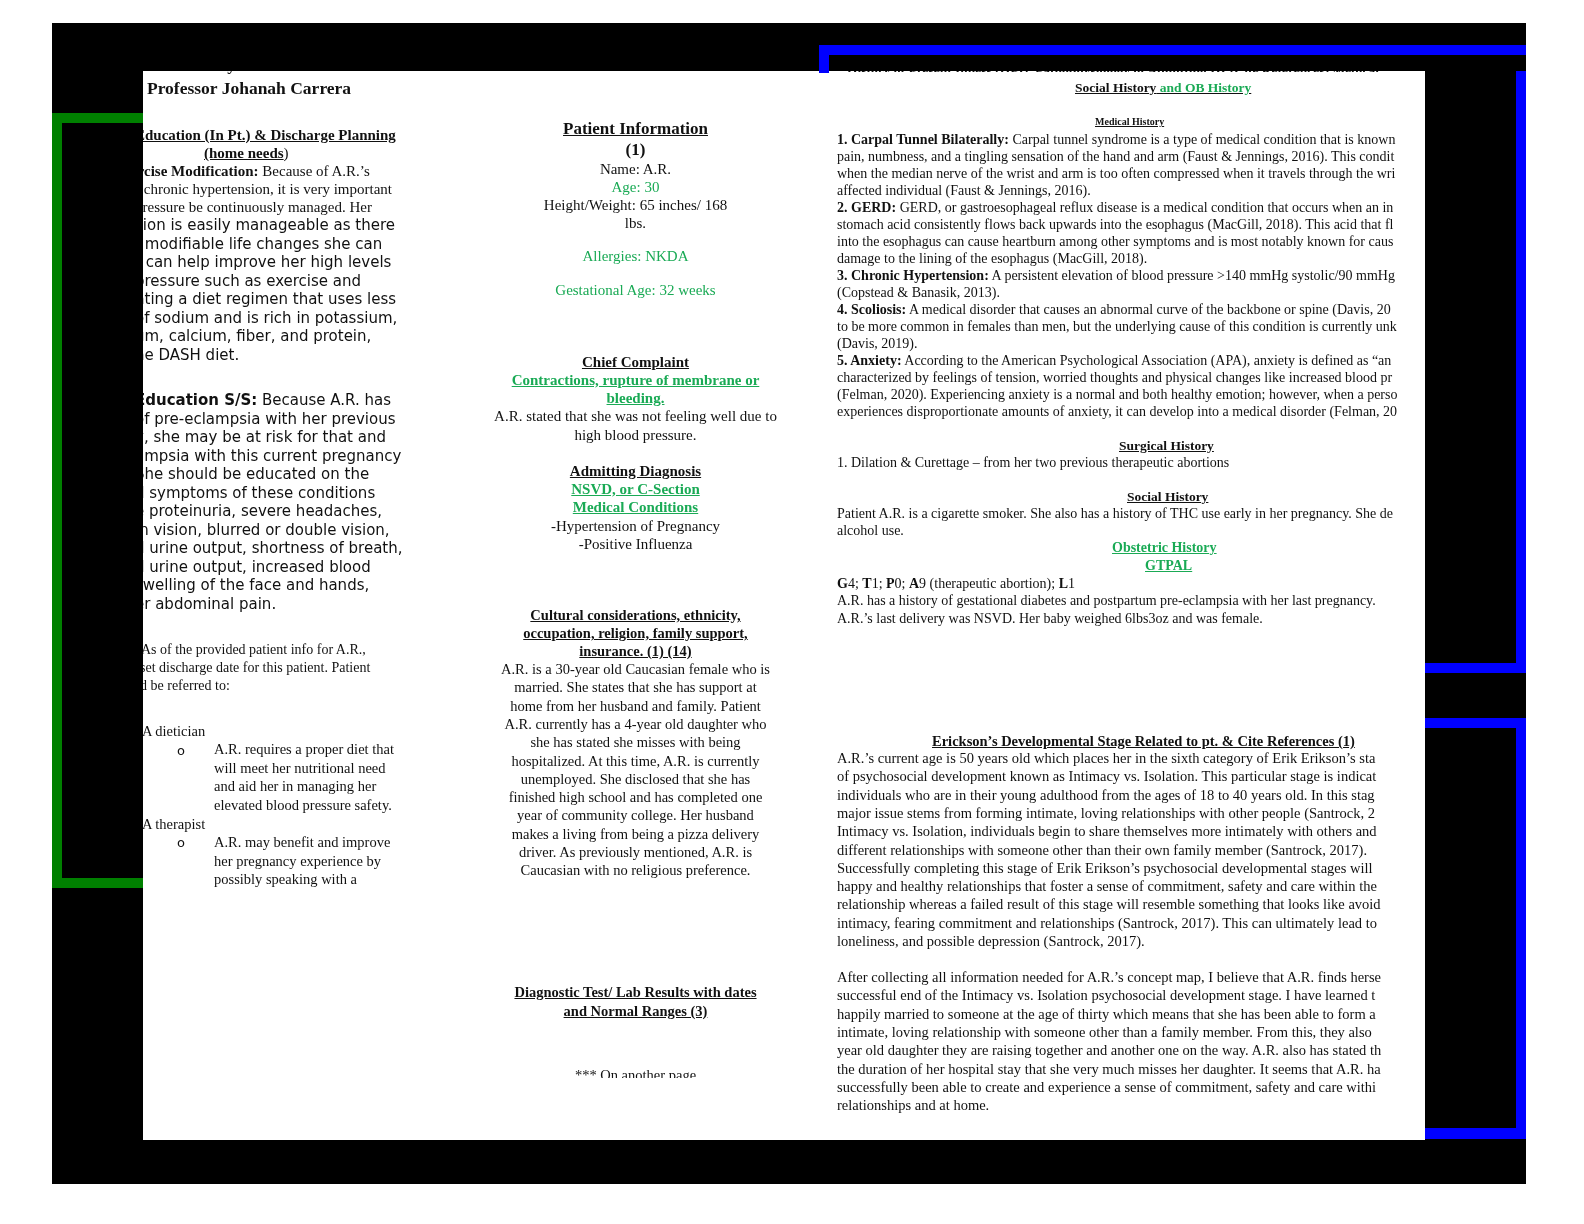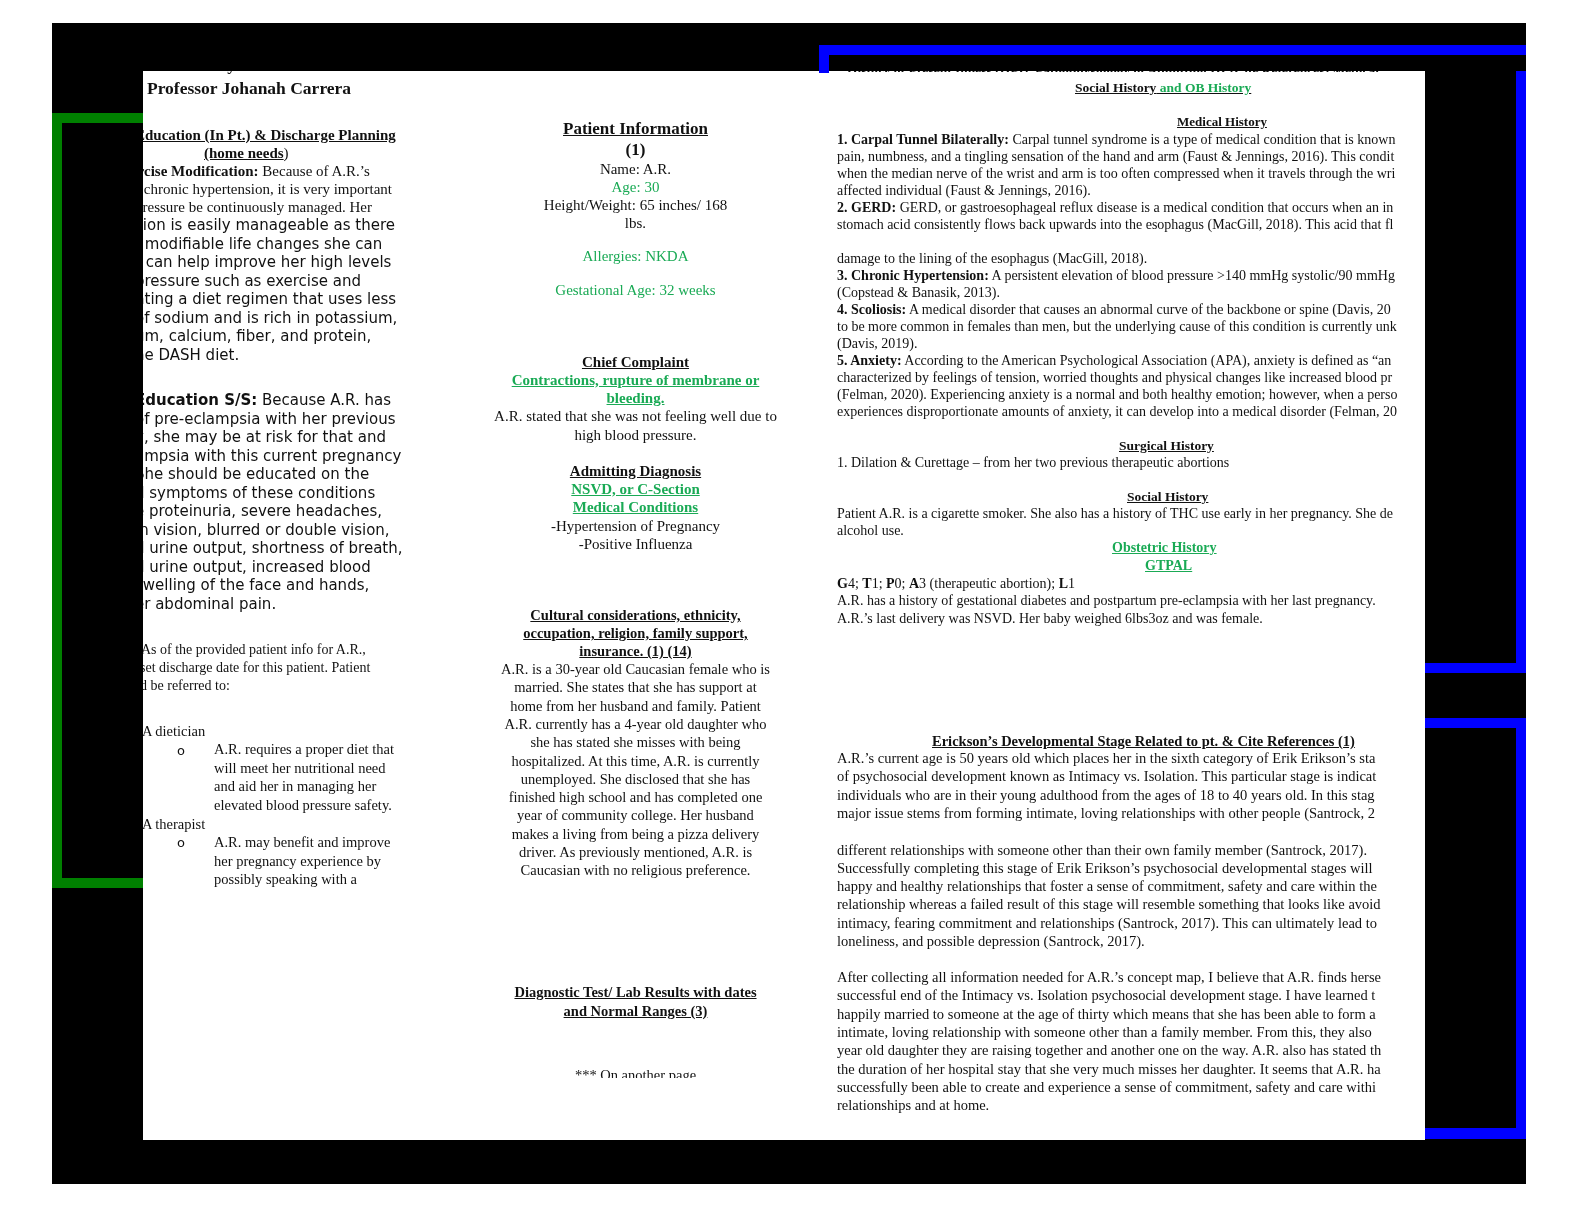--- a/index.html
+++ b/index.html
@@ -130,29 +130,30 @@
     <div style="position:absolute; top:996px; width:305px; height:11px; overflow:hidden;" class="center t14">
       <span>*** On another page</span>
     </div>
   </div>
 
   <div class="abs serif t13 b u" style="left:704px; top:-9px; height:10px; overflow:hidden; font-size:13.5px;">
     <span>History of Present Illness (HPI), Pathophysiology of Admitting Dx (Cite References) Medical</span>
   </div>
   <div class="abs serif t13 b u" style="left:932px; top:8px; font-size:13.5px;"><span>Social History</span><span class="green"> and OB History</span></div>
 
-  <div class="abs serif t13 b u" style="left:1034px; top:42px; font-size:13px;">Medical History</div>
+  <div class="abs serif t13 b u" style="left:952px; top:42px; font-size:10px;">Medical History</div>
 
   <div class="abs serif t13" style="left:694px; top:60px;"><span class="b">1. Carpal Tunnel Bilaterally:</span><span> Carpal tunnel syndrome is a type of medical condition that is known</span></div>
   <div class="abs serif t13" style="left:694px; top:77px;">pain, numbness, and a tingling sensation of the hand and arm (Faust &amp; Jennings, 2016). This condit</div>
   <div class="abs serif t13" style="left:694px; top:94px;">when the median nerve of the wrist and arm is too often compressed when it travels through the wri</div>
   <div class="abs serif t13" style="left:694px; top:111px;">affected individual (Faust &amp; Jennings, 2016).</div>
 
   <div class="abs serif t13" style="left:694px; top:128px;"><span class="b">2. GERD:</span><span> GERD, or gastroesophageal reflux disease is a medical condition that occurs when an in</span></div>
   <div class="abs serif t13" style="left:694px; top:145px;">stomach acid consistently flows back upwards into the esophagus (MacGill, 2018). This acid that fl</div>
+  <div class="abs serif t13" style="left:694px; top:162px;">into the esophagus can cause heartburn among other symptoms and is most notably known for caus</div>
   <div class="abs serif t13" style="left:694px; top:179px;">damage to the lining of the esophagus (MacGill, 2018).</div>
 
   <div class="abs serif t13" style="left:694px; top:196px;"><span class="b">3. Chronic Hypertension:</span><span> A persistent elevation of blood pressure &gt;140 mmHg systolic/90 mmHg</span></div>
   <div class="abs serif t13" style="left:694px; top:213px;">(Copstead &amp; Banasik, 2013).</div>
 
   <div class="abs serif t13" style="left:694px; top:230px;"><span class="b">4. Scoliosis:</span><span> A medical disorder that causes an abnormal curve of the backbone or spine (Davis, 20</span></div>
   <div class="abs serif t13" style="left:694px; top:247px;">to be more common in females than men, but the underlying cause of this condition is currently unk</div>
   <div class="abs serif t13" style="left:694px; top:264px;">(Davis, 2019).</div>
 
   <div class="abs serif t13" style="left:694px; top:281px;"><span class="b">5. Anxiety:</span><span>  According to the American Psychological Association (APA), anxiety is defined as “an</span></div>
@@ -162,29 +163,30 @@
 
   <div class="abs serif t13 b u" style="left:976px; top:366px; font-size:13.5px;">Surgical History</div>
   <div class="abs serif t13" style="left:694px; top:383px;">1. Dilation &amp; Curettage – from her two previous therapeutic abortions</div>
 
   <div class="abs serif t13 b u" style="left:984px; top:417px; font-size:13.5px;">Social History</div>
   <div class="abs serif t13" style="left:694px; top:434px;">Patient A.R. is a cigarette smoker. She also has a history of THC use early in her pregnancy. She de</div>
   <div class="abs serif t13" style="left:694px; top:451px;">alcohol use.</div>
 
   <div class="abs serif t13 b u green" style="left:969px; top:468px; font-size:14px;">Obstetric History</div>
   <div class="abs serif t13 b u green" style="left:1002px; top:486px; font-size:14px;">GTPAL</div>
-  <div class="abs serif t13" style="left:694px; top:504px;"><span class="b">G</span><span>4; </span><span class="b">T</span><span>1; </span><span class="b">P</span><span>0; </span><span class="b">A</span><span>3 (therapeutic abortion); </span><span class="b">L</span><span>1</span></div>
+  <div class="abs serif t13" style="left:694px; top:504px;"><span class="b">G</span><span>4; </span><span class="b">T</span><span>1; </span><span class="b">P</span><span>0; </span><span class="b">A</span><span>9 (therapeutic abortion); </span><span class="b">L</span><span>1</span></div>
   <div class="abs serif t13" style="left:694px; top:521px;">A.R. has a history of gestational diabetes and postpartum pre-eclampsia with her last pregnancy.</div>
   <div class="abs serif t13" style="left:694px; top:539px;">A.R.’s last delivery was NSVD. Her baby weighed 6lbs3oz and was female.</div>
 
   <div class="abs serif b u" style="left:789px; top:661px; font-size:14.5px; line-height:18px;">Erickson’s Developmental Stage Related to pt. &amp; Cite References (1) </div>
   <div class="abs serif t14" style="left:694px; top:679px;">A.R.’s current age is 50 years old which places her in the sixth category of Erik Erikson’s sta</div>
   <div class="abs serif t14" style="left:694px; top:697.3px;">of psychosocial development known as Intimacy vs. Isolation. This particular stage is indicat</div>
   <div class="abs serif t14" style="left:694px; top:715.6px;">individuals who are in their young adulthood from the ages of 18 to 40 years old. In this stag</div>
   <div class="abs serif t14" style="left:694px; top:733.9px;">major issue stems from forming intimate, loving relationships with other people (Santrock, 2</div>
+  <div class="abs serif t14" style="left:694px; top:752.2px;">Intimacy vs. Isolation, individuals begin to share themselves more intimately with others and</div>
   <div class="abs serif t14" style="left:694px; top:770.5px;">different relationships with someone other than their own family member (Santrock, 2017).</div>
   <div class="abs serif t14" style="left:694px; top:788.8px;">Successfully completing this stage of Erik Erikson’s psychosocial developmental stages will</div>
   <div class="abs serif t14" style="left:694px; top:807.1px;">happy and healthy relationships that foster a sense of commitment, safety and care within the</div>
   <div class="abs serif t14" style="left:694px; top:825.4px;">relationship whereas a failed result of this stage will resemble something that looks like avoid</div>
   <div class="abs serif t14" style="left:694px; top:843.7px;">intimacy, fearing commitment and relationships (Santrock, 2017). This can ultimately lead to</div>
   <div class="abs serif t14" style="left:694px; top:862px;">loneliness, and possible depression (Santrock, 2017).</div>
 
   <div class="abs serif t14" style="left:694px; top:898px;">After collecting all information needed for A.R.’s concept map, I believe that A.R. finds herse</div>
   <div class="abs serif t14" style="left:694px; top:934.6px;">happily married to someone at the age of thirty which means that she has been able to form a</div>
   <div class="abs serif t14" style="left:694px; top:916.3px;">successful end of the Intimacy vs. Isolation psychosocial development stage. I have learned t</div>

